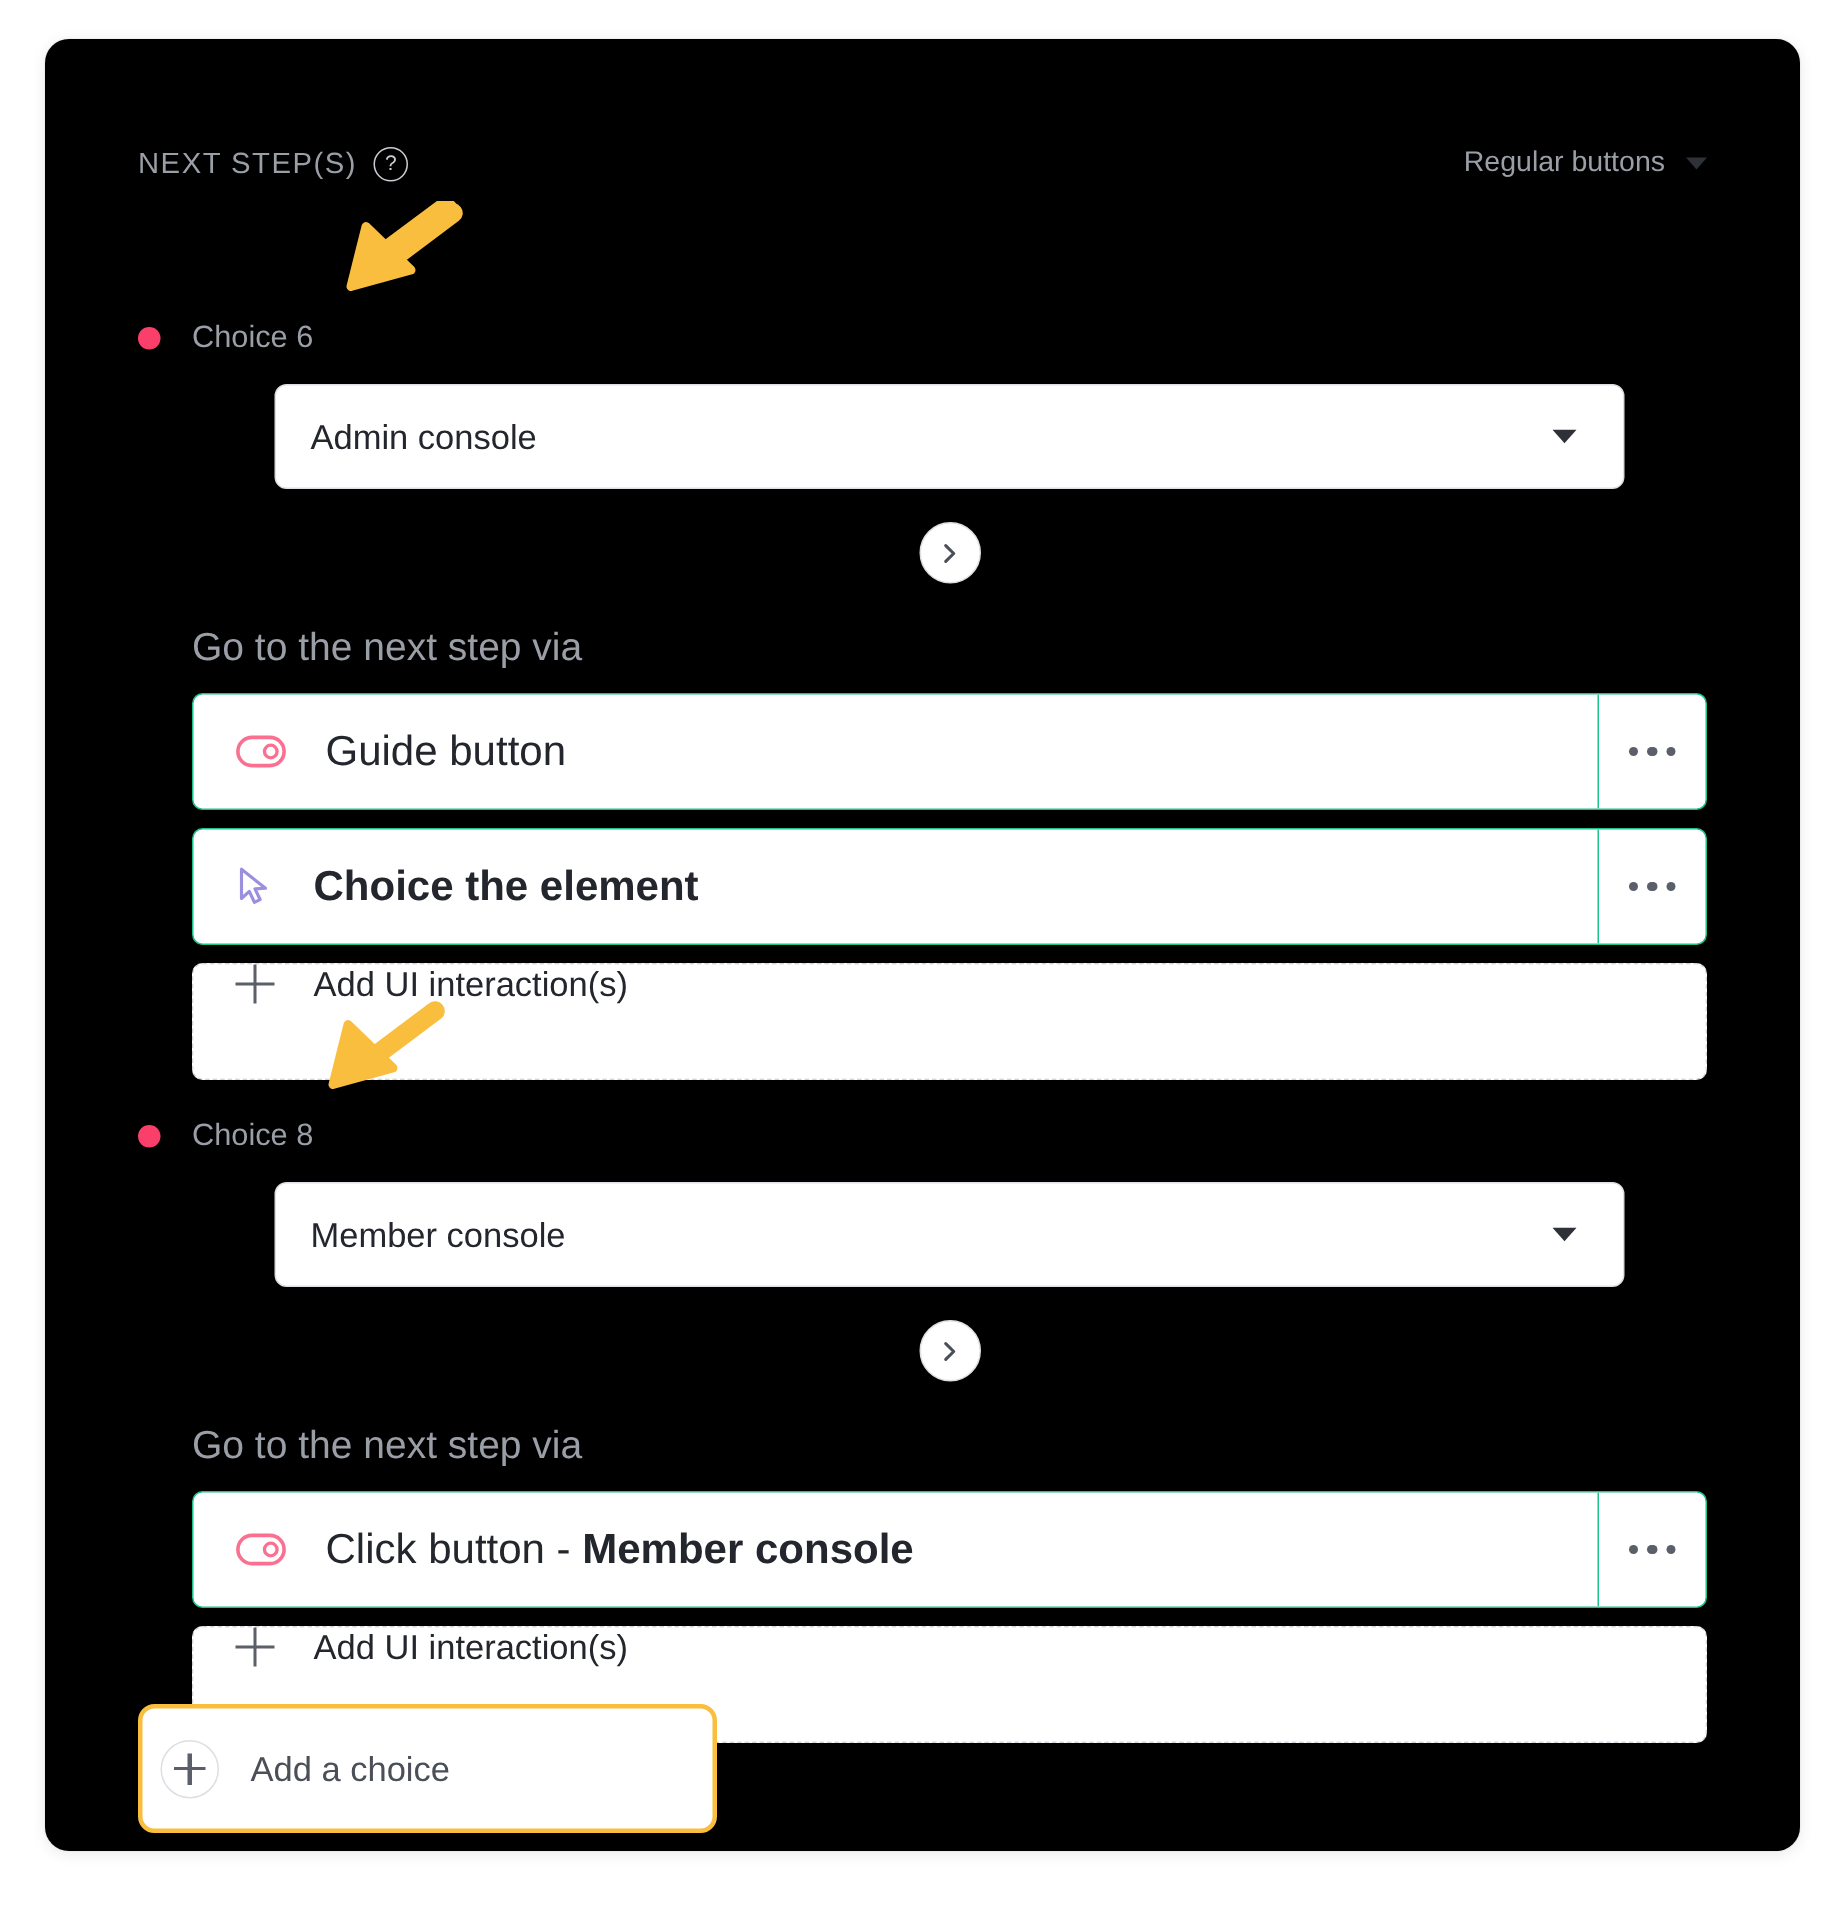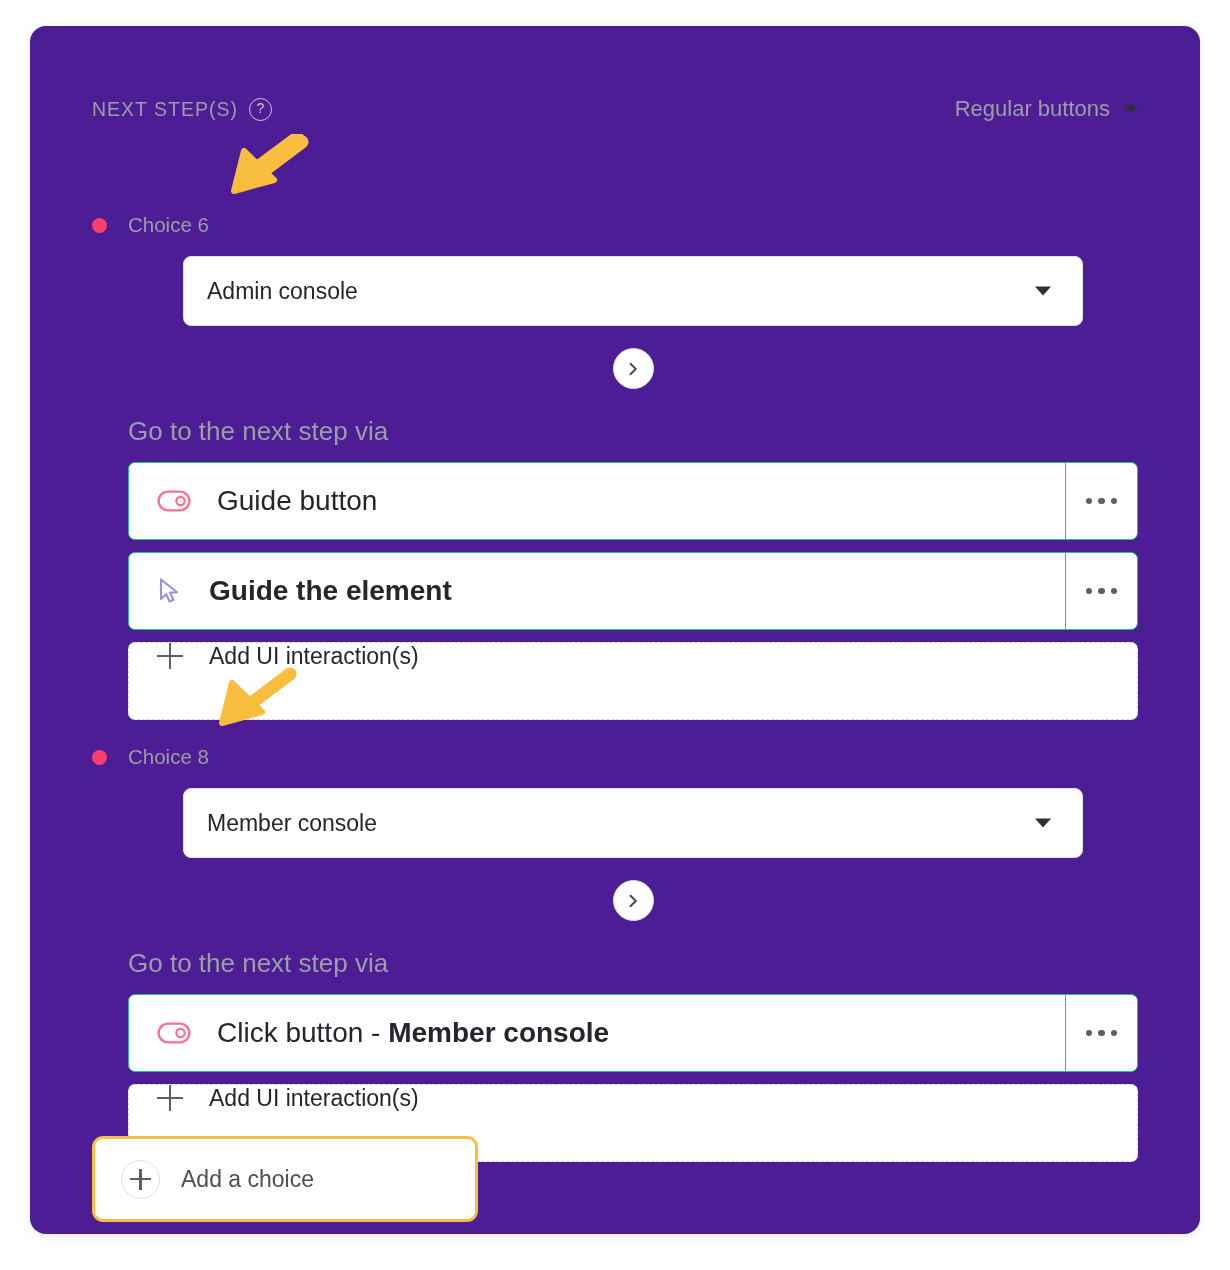--- a/index.html
+++ b/index.html
@@ -21,21 +21,21 @@
     overflow: hidden;
   }
 
   
   .card {
     position: absolute;
     left: 30px;
     top: 26px;
     width: 1170px;
     height: 1208px;
-    background: #4c1d95;
+    background: #000000;
     border-radius: 16px;
     box-shadow: 0 2px 10px rgba(16,24,40,0.09), 0 0 1px rgba(16,24,40,0.18);
     box-sizing: border-box;
   }
 
   
   .card-header {
     position: absolute;
     left: 62px;
     top: 62px;
@@ -68,21 +68,21 @@
     display: block;
     font-weight: 400;
   }
   .mode-select {
     display: flex;
     align-items: center;
     gap: 14px;
     cursor: pointer;
   }
   .mode-select-label {
-    font-size: 22px;
+    font-size: 19px;
     color: #9a9ea7;
     font-weight: 400;
   }
   .caret-dark {
     width: 0;
     height: 0;
     border-left: 7px solid transparent;
     border-right: 7px solid transparent;
     border-top: 8px solid #2e3138;
     display: block;
@@ -270,21 +270,21 @@
     left: 62px;
     top: 1110px;
     width: 386px;
     height: 86px;
     border: 3.4px solid #f9be3e;
     border-radius: 11px;
     background: #fff;
     display: flex;
     align-items: center;
     gap: 21px;
-    padding-left: 26px;
+    padding-left: 12px;
     box-sizing: border-box;
     cursor: pointer;
   }
   .circle-plus {
     width: 39px;
     height: 39px;
     border-radius: 50%;
     border: 1.3px solid #dcdfe4;
     display: flex;
     align-items: center;
@@ -364,21 +364,21 @@
                 <i></i>
               </span>
           </div>
         </div>
 
         <div class="int-row">
           <div class="int-main">
             <svg width="26" height="28" viewBox="0 0 26 28">
               <path d="M4 2.5 L4 22 L9.2 17.2 L12.6 24.5 L16.4 22.7 L13 15.6 L20 15.2 Z" fill="none" stroke="#9b8fe0" stroke-width="2.1" stroke-linejoin="round" stroke-linecap="round"></path>
             </svg>
-            <span class="int-text bold">Guide the element</span>
+            <span class="int-text bold">Choice the element</span>
           </div>
           <div class="int-menu">
             <span class="dots">
                 <i></i>
                 <i></i>
                 <i></i>
               </span>
           </div>
         </div>
 

